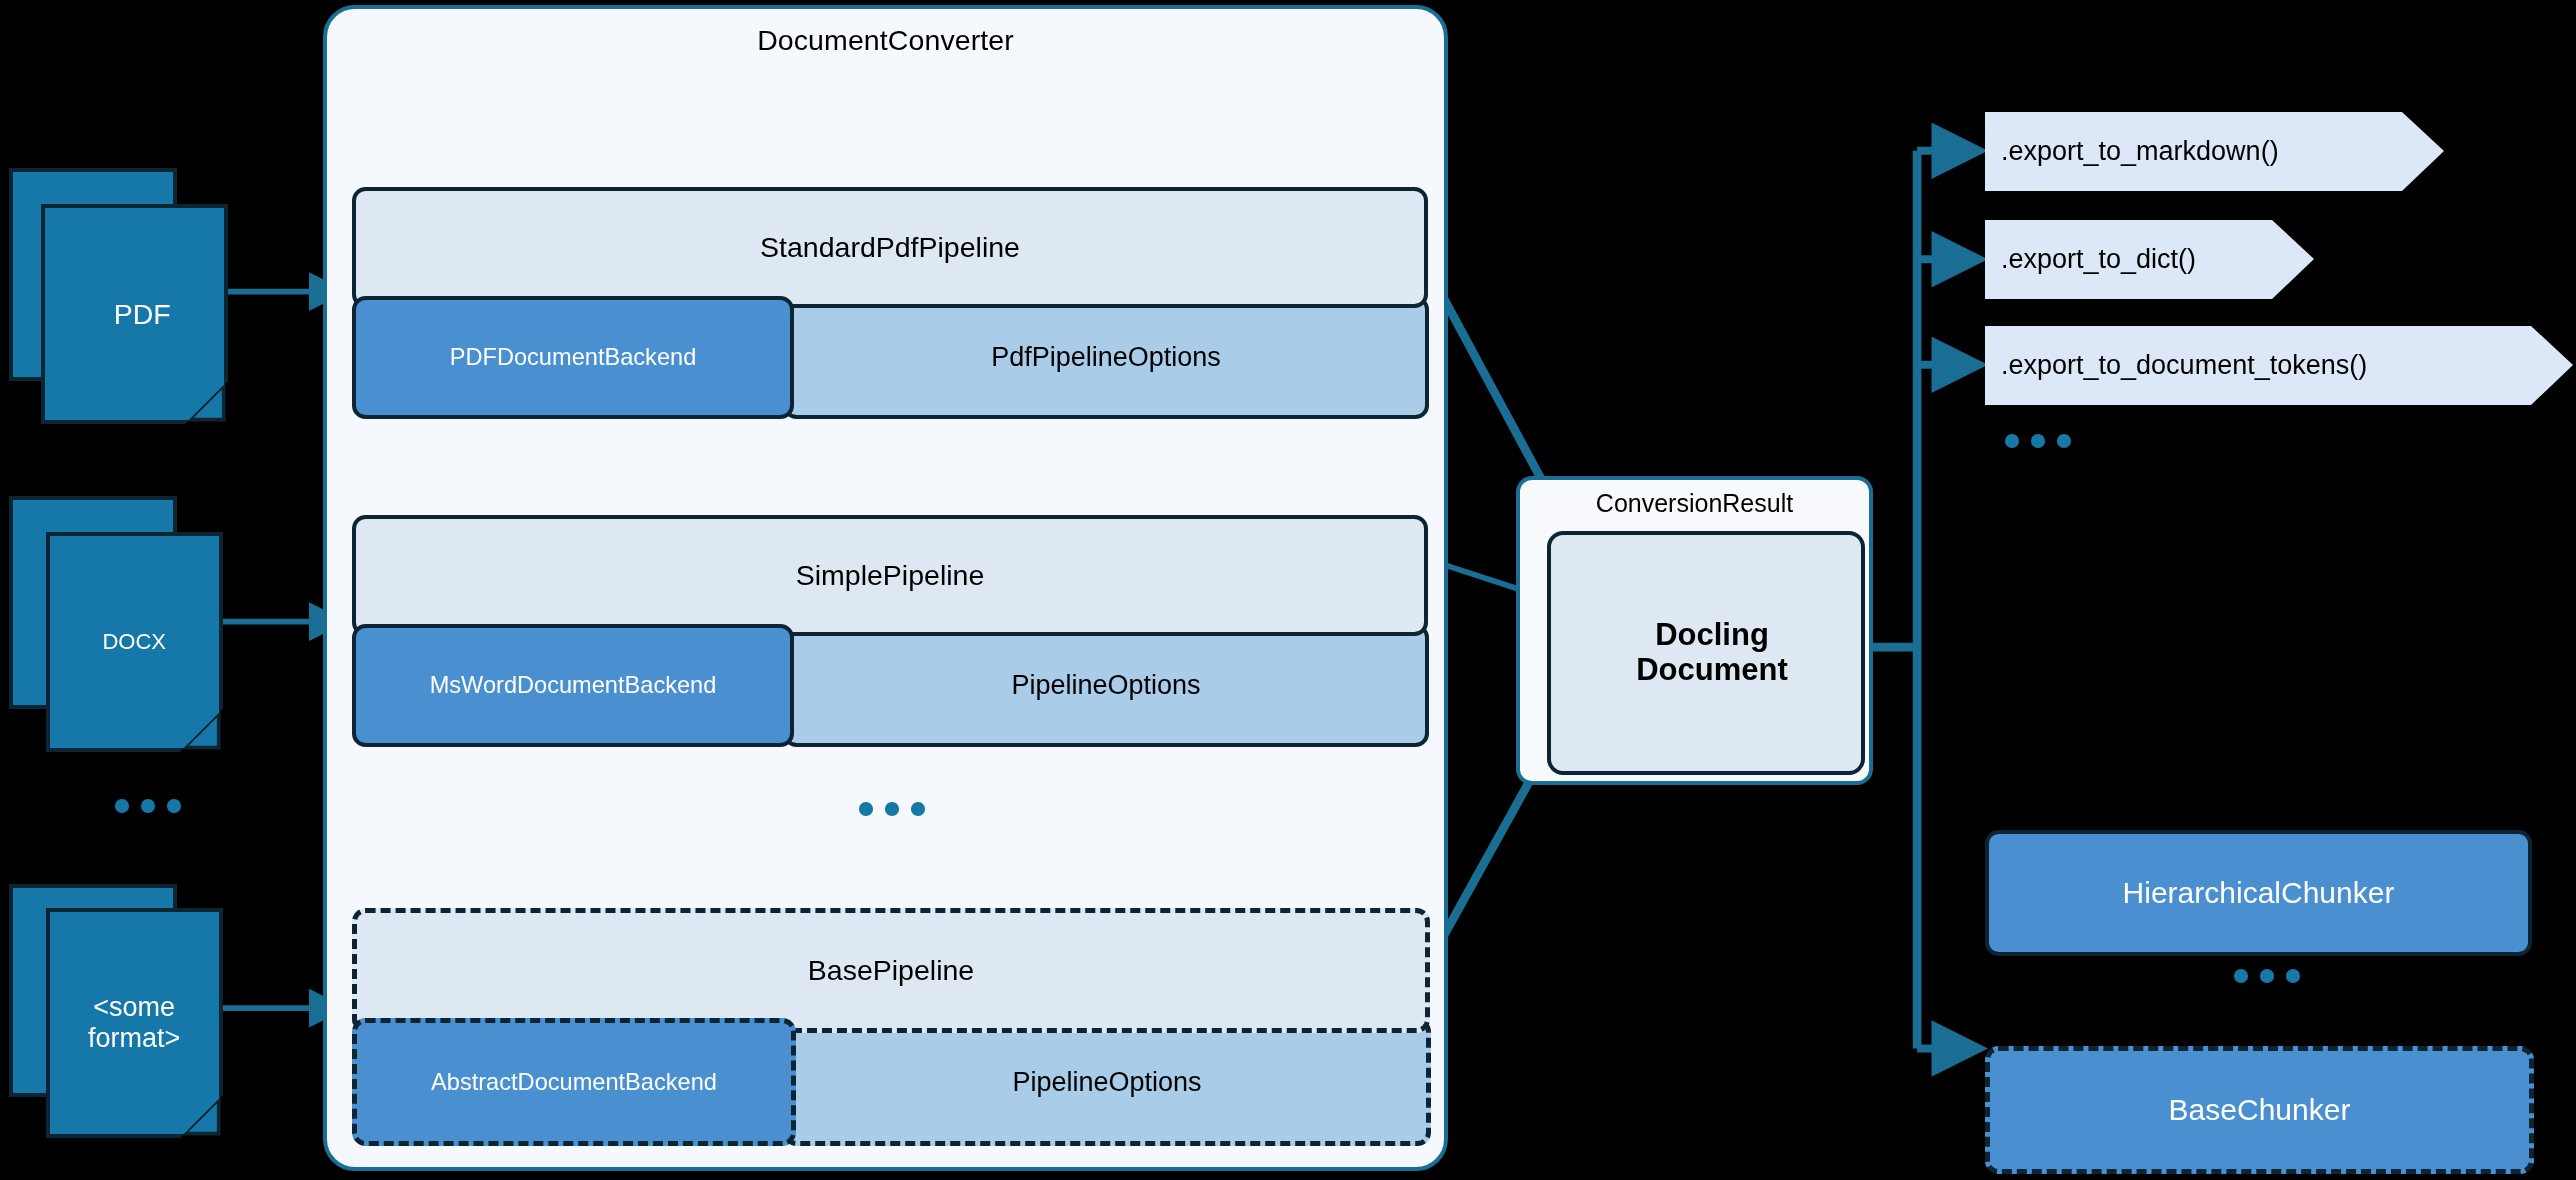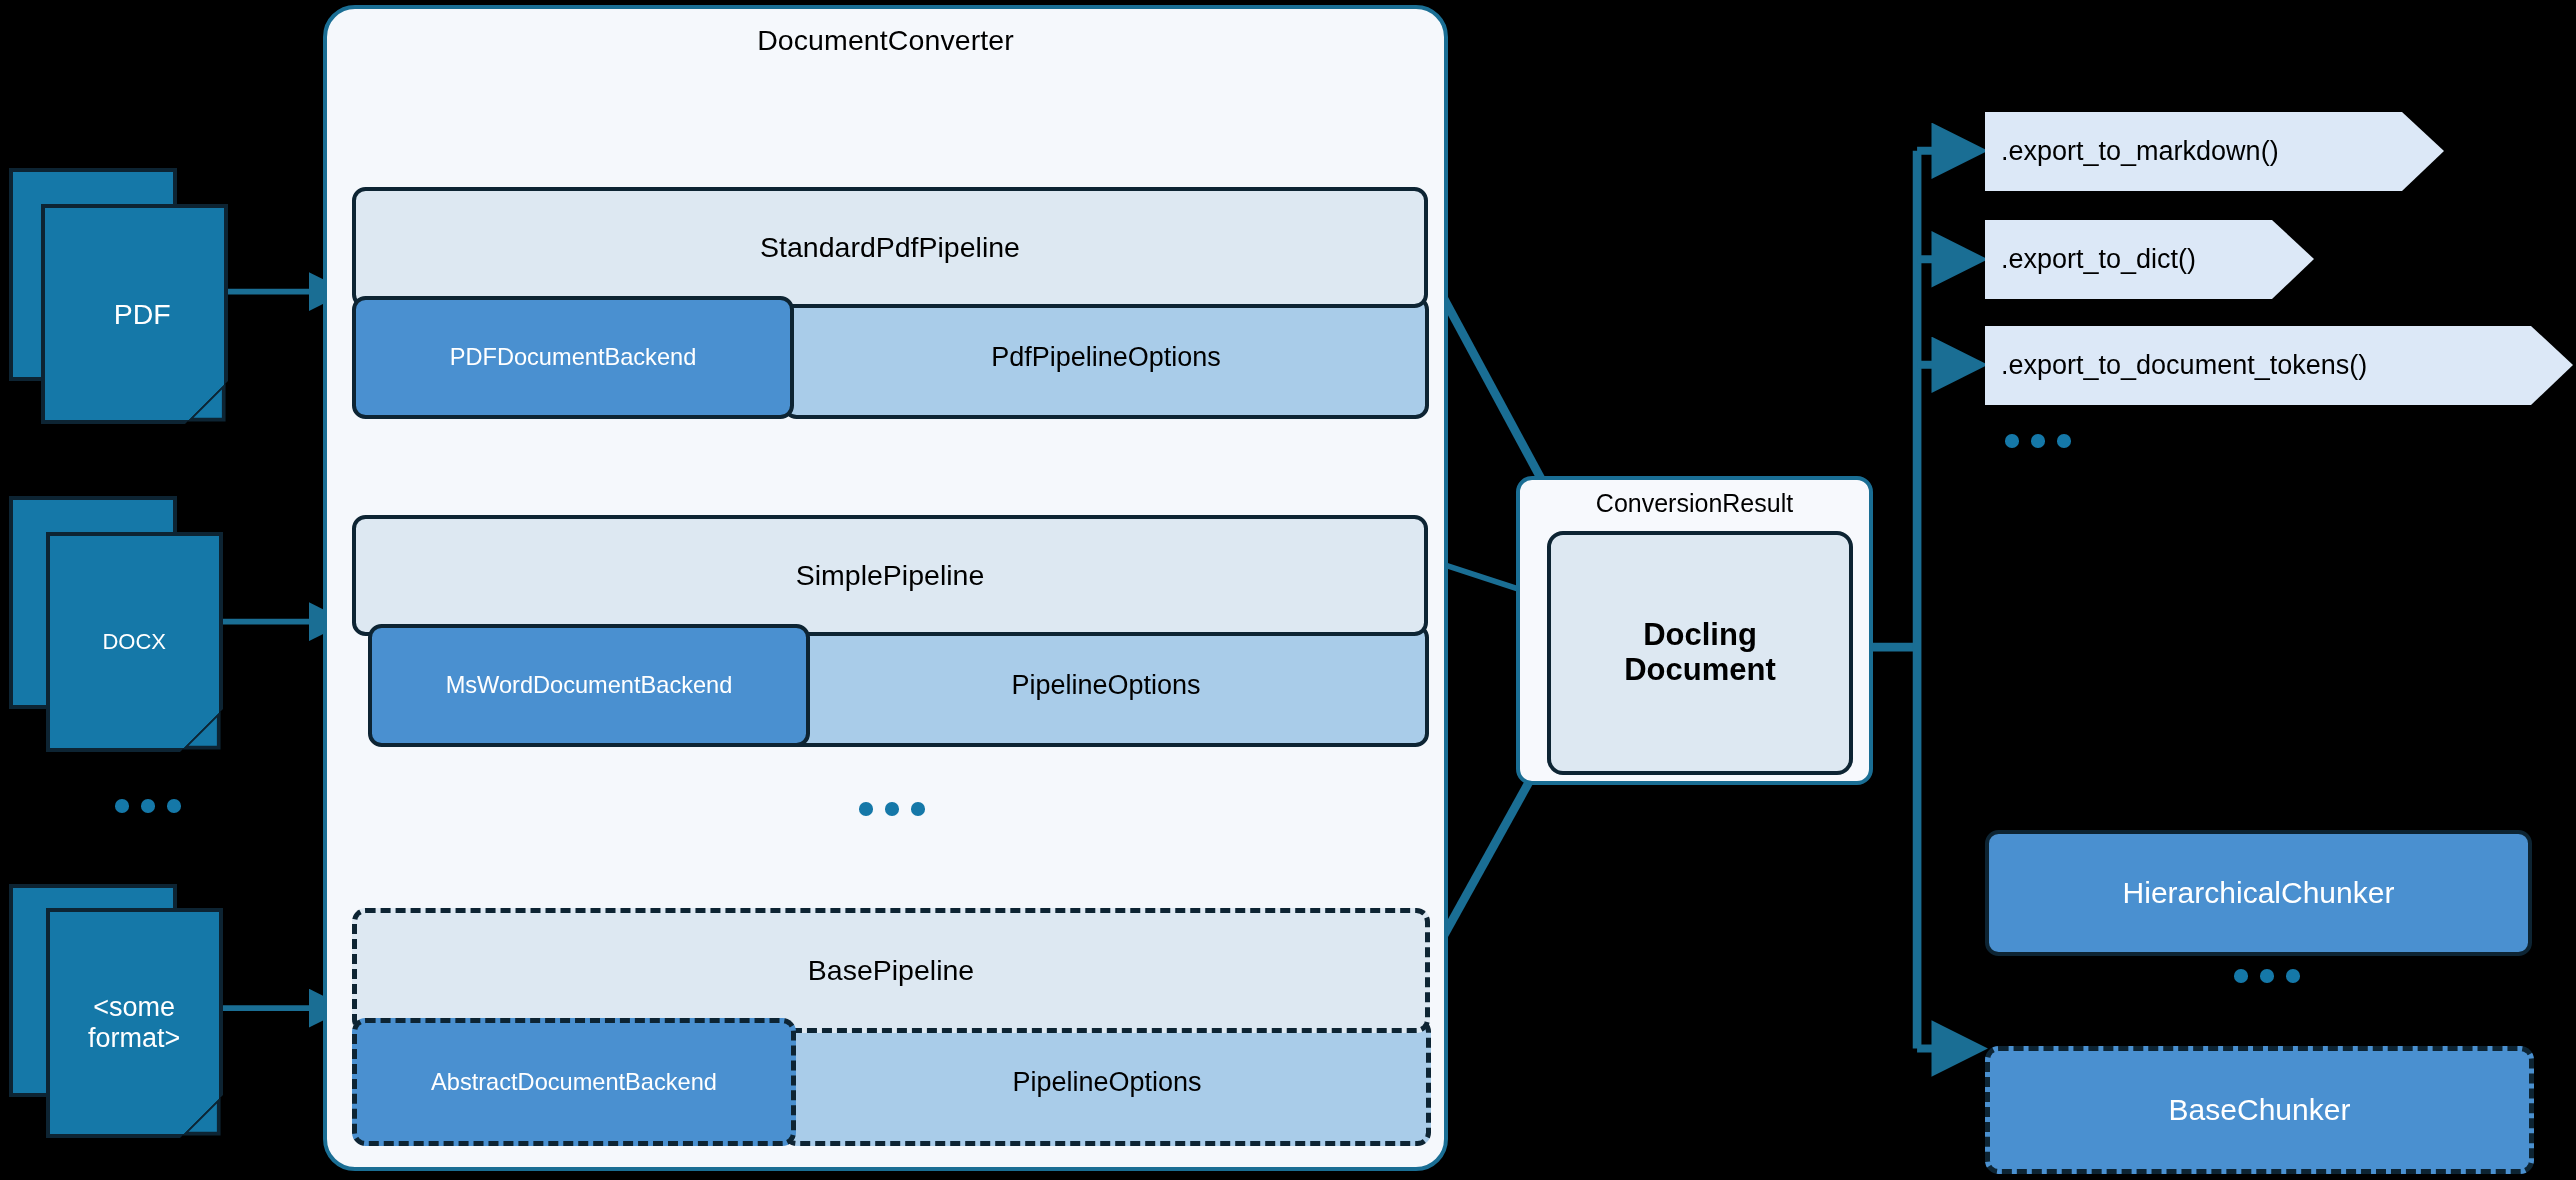--- a/index.html
+++ b/index.html
@@ -87,20 +87,21 @@
     text-align:center;font-size:25px;color:#000;
   }
   #docling-doc{
     position:absolute;
     background:#dde8f2;
     border:4.3px solid #0d2433;
     border-radius:16px;
     display:flex;align-items:center;justify-content:center;
     text-align:center;font-weight:bold;font-size:31px;color:#000;
     line-height:1.12;
+    padding-left:12px;
   }
 
   
   .export-tag{
     position:absolute;
     background:#dce8f7;
     display:flex;align-items:center;
     padding-left:16px;
     font-size:27px;color:#000;
     white-space:nowrap;
@@ -210,21 +211,21 @@
   </div>
 
   <div class="pgroup" style="left:352px;top:187px;width:1068px;height:223px;">
     <div class="pipeline-head" style="width:1068px;height:113px;">StandardPdfPipeline</div>
     <div class="backend" style="left:0;top:109px;width:434px;height:115px;">PDFDocumentBackend</div>
     <div class="options" style="left:431px;top:109px;width:638px;height:115px;">PdfPipelineOptions</div>
   </div>
 
   <div class="pgroup" style="left:352px;top:515px;width:1068px;height:223px;">
     <div class="pipeline-head" style="width:1068px;height:113px;">SimplePipeline</div>
-    <div class="backend" style="left:0;top:109px;width:434px;height:115px;margin-left:16px;">MsWordDocumentBackend</div>
+    <div class="backend" style="left:0;top:109px;width:434px;height:115px;">MsWordDocumentBackend</div>
     <div class="options" style="left:431px;top:109px;width:638px;height:115px;">PipelineOptions</div>
   </div>
 
   <div class="dots" style="left:859px;top:802px;">
     <i></i>
       <i></i>
       <i></i>
   </div>
 
   <div class="pgroup" style="left:352px;top:908px;width:1068px;height:228px;">

